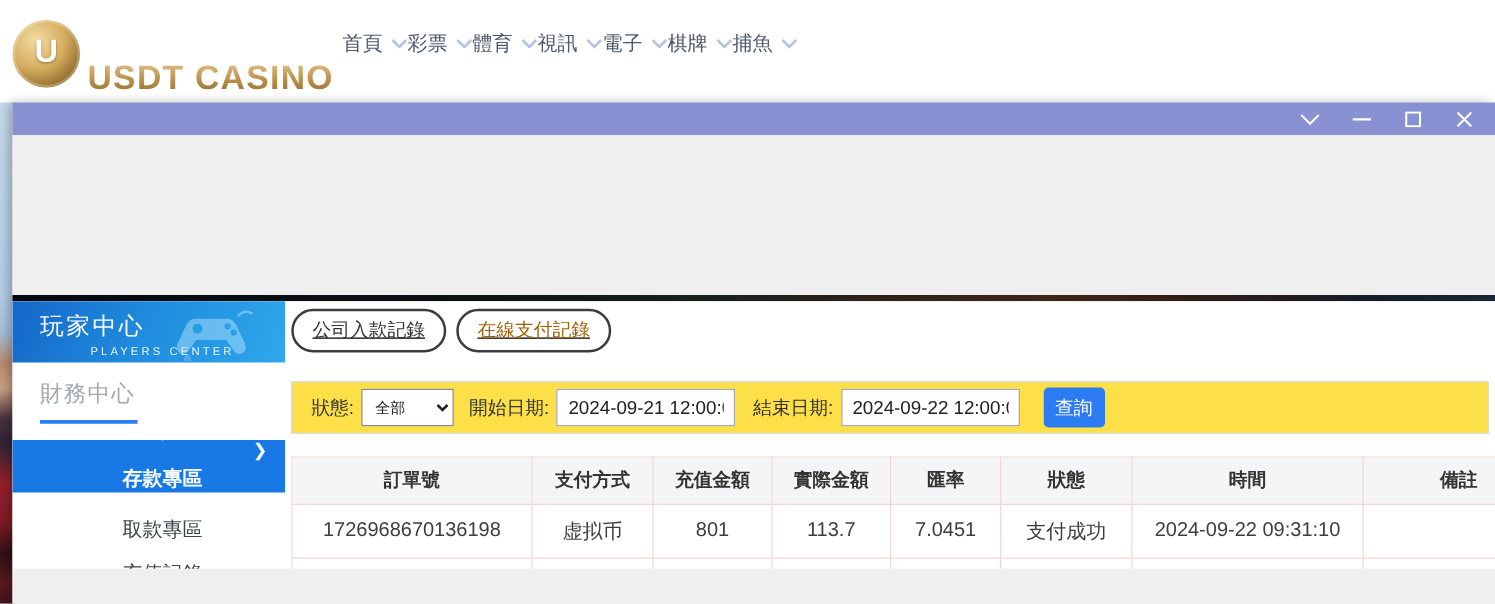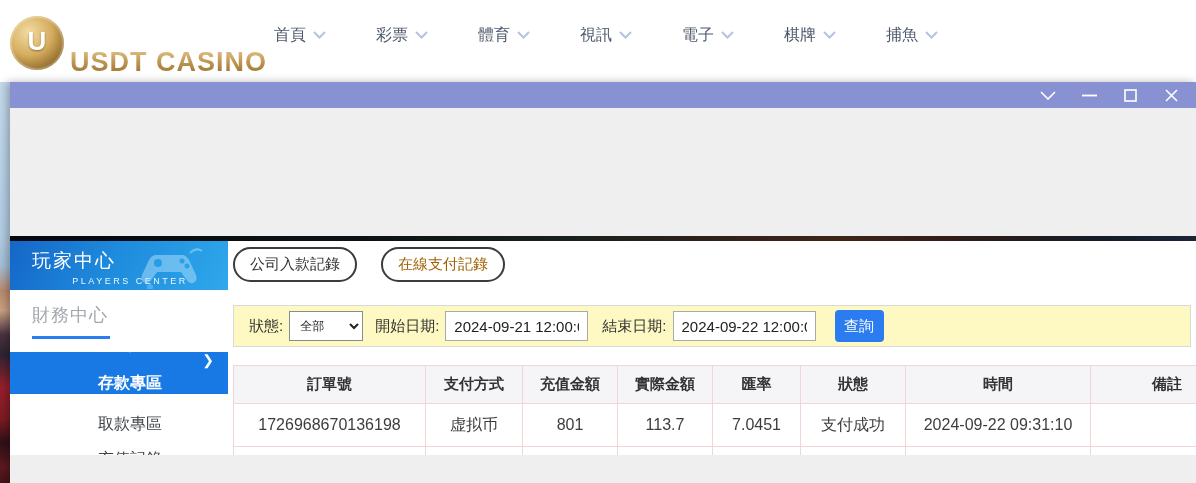--- a/index.html
+++ b/index.html
@@ -11,21 +11,21 @@
   .topbar { position:absolute; left:0; top:0; width:1196px; height:70px; background:#fff; }
   .logo { position:absolute; left:10px; top:7px; display:flex; align-items:center; gap:6px; }
   .logo-emblem { width:54px; height:54px; border-radius:50%;
     background:radial-gradient(circle at 35% 30%, #f3dca2 0%, #d4ac5e 45%, #8a6527 80%, #6e4f1d 100%);
     position:relative; box-shadow:inset 0 0 0 2px rgba(255,255,255,.25); }
   .logo-emblem .u { position:absolute; left:50%; top:47%; transform:translate(-50%,-50%);
     color:#fff; font-size:26px; font-weight:bold; text-shadow:0 1px 2px rgba(90,60,10,.6); }
   .logo-text { font-size:27px; font-weight:bold; letter-spacing:1px;
     background:linear-gradient(180deg,#e0c084 10%, #b98f4a 55%, #8f6a2e 100%);
     -webkit-background-clip:text; background-clip:text; color:transparent;margin-top:40px; }
-  .nav { position:absolute; left:274px; top:0; height:70px; display:flex; align-items:center; gap:50px; }
+  .nav { position:absolute; left:274px; top:0; height:70px; display:flex; align-items:center; }
   .nav-item { display:flex; align-items:center; gap:7px; font-size:16px; color:#4d586b; cursor:pointer; }
   .chev { width:13px; height:8px; }
 
   
   .banner-strip { position:absolute; left:0; top:82px; width:12px; height:401px;
     background:linear-gradient(180deg,#c4d9ec 0%, #b3cde4 38%, #a3bfd8 46%,
       #b98a6e 52%, #caa184 57%, #4a3340 63%, #2e2433 68%, #97202c 76%,
       #7e1b24 84%, #2f1016 90%, #5d1a20 96%, #401318 100%); }
 
   
@@ -52,27 +52,27 @@
   .sb-underline { margin:9px 0 0 22px; width:78px; height:3px; background:#2a7ef0; }
   .sb-menu { margin-top:13px; }
   .sb-item { height:42px; display:flex; align-items:center; padding:0 16px 0 38px; gap:20px;
     font-size:16px; color:#3f4246; cursor:pointer; position:relative;flex-direction:column; }
   .sb-item.active { background:#1878e4; color:#fff; font-weight:bold; }
   .sb-item.small { height:35px; }
   .sb-item .arrow { position:absolute; right:14px; color:#fff; font-size:14px; }
 
   
   .main { flex:1; background:#fff; position:relative; overflow:hidden; }
-  .tabs-row { position:absolute; left:5px; top:6px; display:flex; gap:24px; }
+  .tabs-row { position:absolute; left:5px; top:6px; display:flex; gap:8px;text-decoration:underline; }
   .pill { border:2px solid #3c3c3c; border-radius:18px; background:#fff; padding:6px 15px;
     font-size:15px; color:#333; cursor:pointer; white-space:nowrap; }
   .pill.online { color:#a16207; }
 
   .filter-box { position:absolute; left:5px; top:64px; width:958px; height:42px;
-    border:1px solid #d9d9d9; background:#fef9c3; display:flex; align-items:center; padding-left:15px; gap:6px; }
+    border:1px solid #d9d9d9; background:#fde047; display:flex; align-items:center; padding-left:15px; gap:6px; }
   .f-label { font-size:15px; color:#333; white-space:nowrap; }
   .status-select { width:74px; height:30px; font-size:12px; color:#222; border:1px solid #8b8b8b;
     background:#fff; margin-right:6px; padding-left:6px; }
   .date-input { width:143px; height:30px; border:1px solid #a9a9a9; font-size:15px; color:#222;
     padding:0 8px; margin-right:8px; }
   .search-btn { width:49px; height:32px; background:#2b7cf0; color:#fff; border:none; border-radius:4px;
     font-size:15px; cursor:pointer; margin-left:5px; }
 
   .table-wrap { position:absolute; left:5px; top:124px; width:966px; height:90px; overflow:hidden; }
   table { border-collapse:collapse; table-layout:fixed; width:1010px; background:#fff; }

